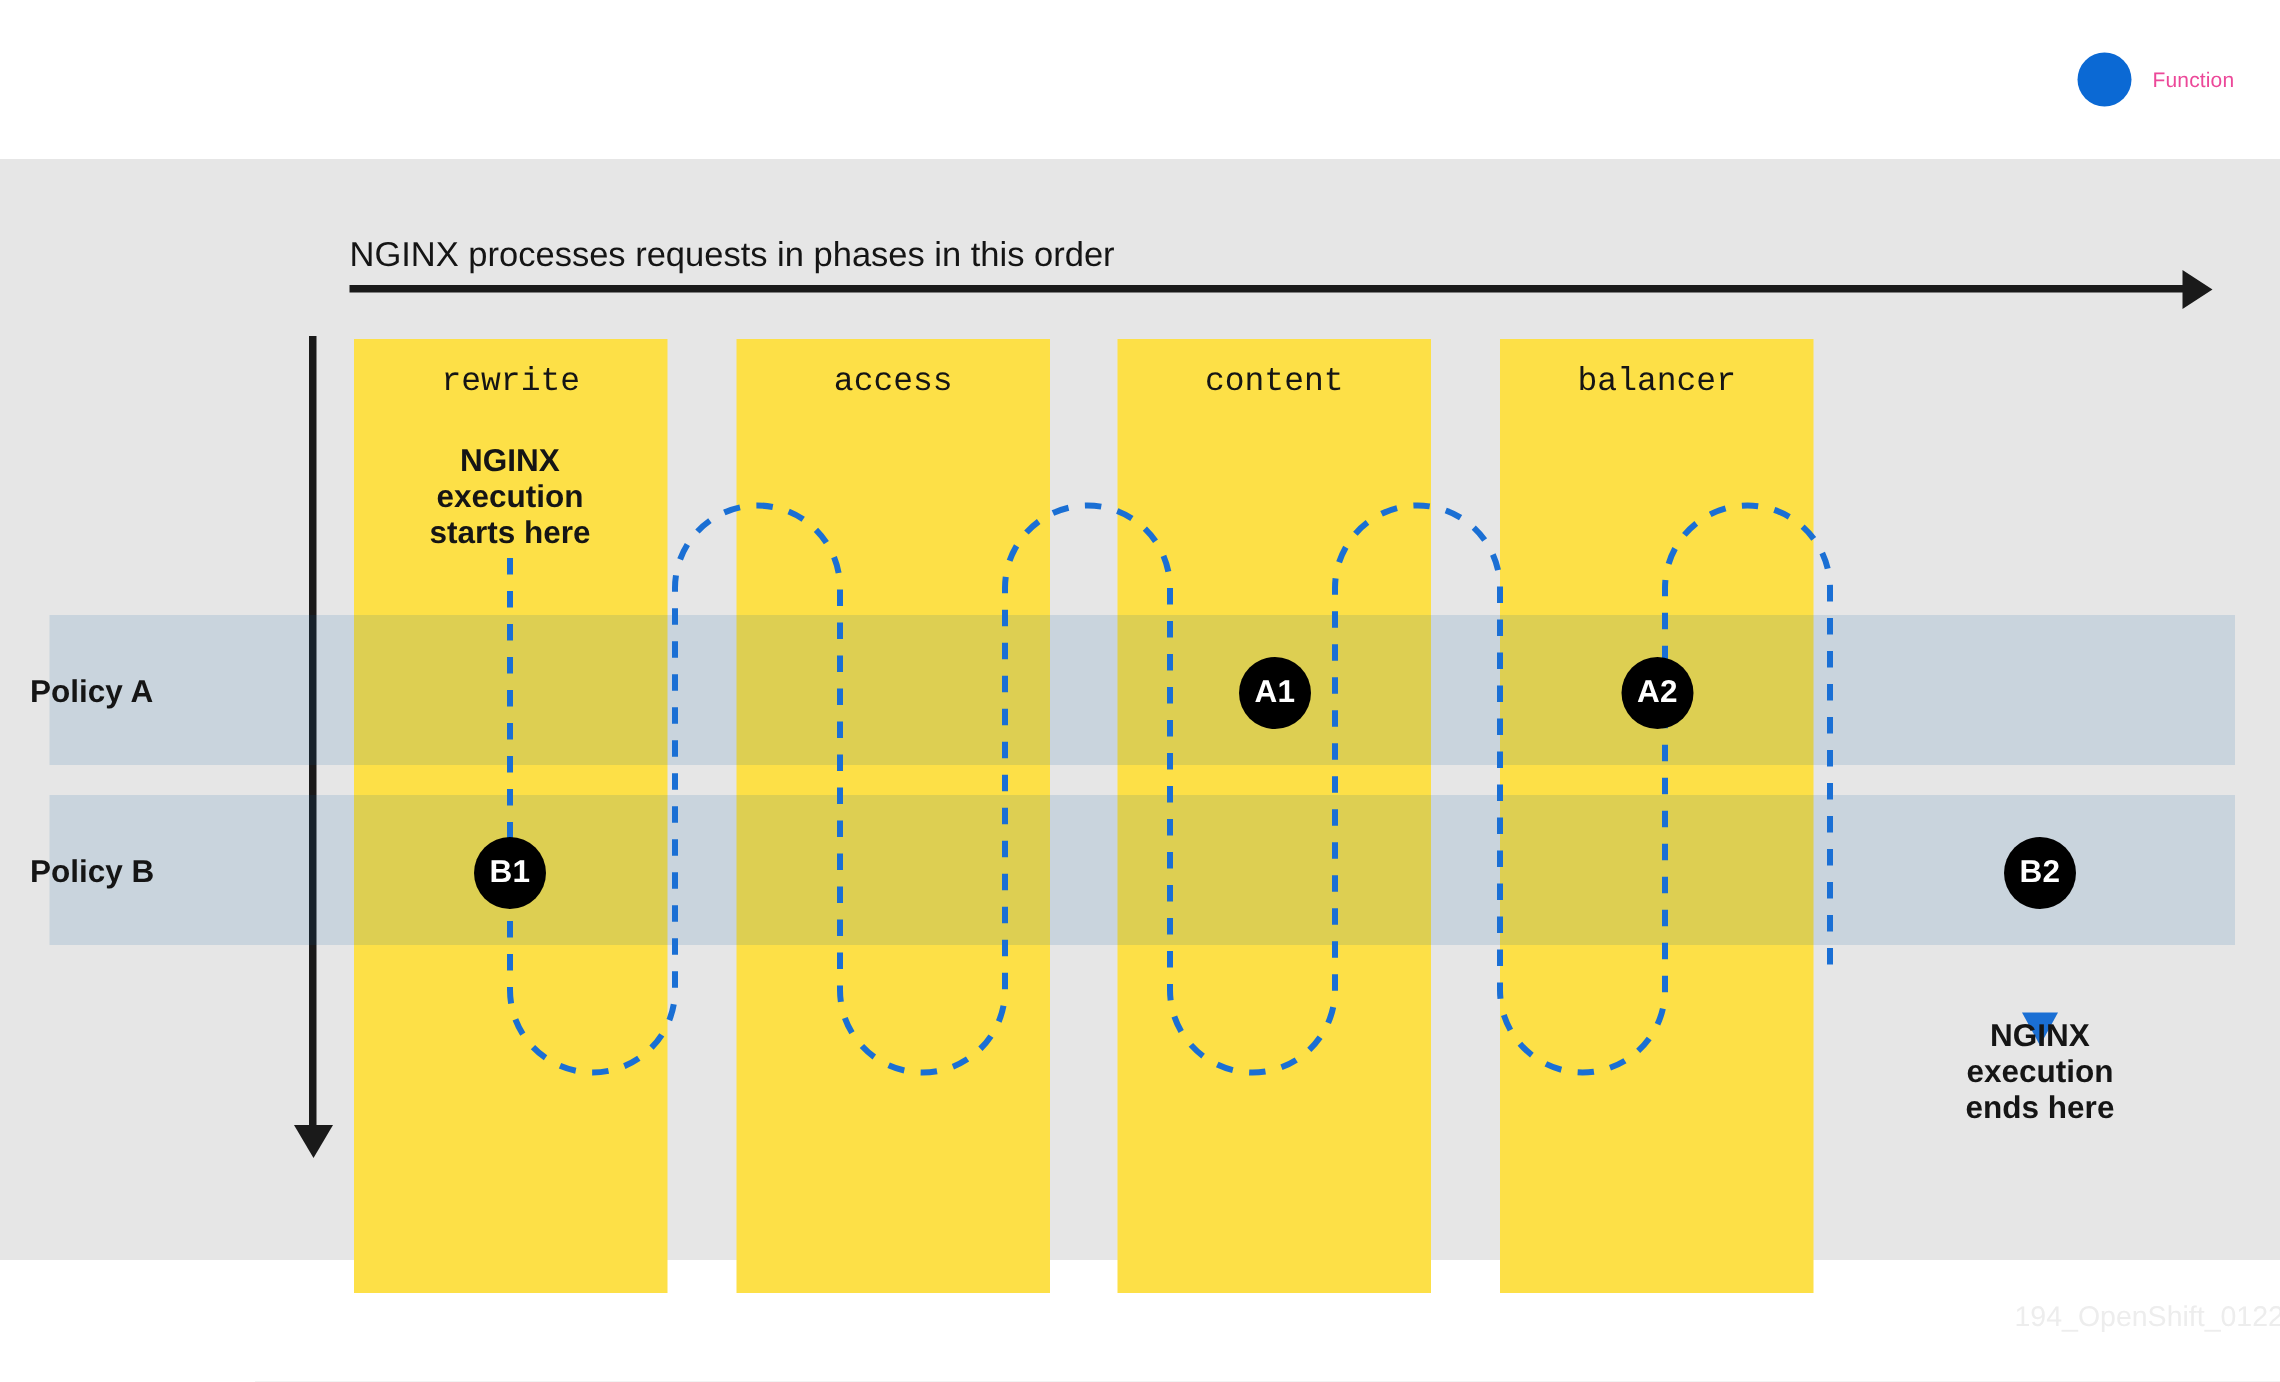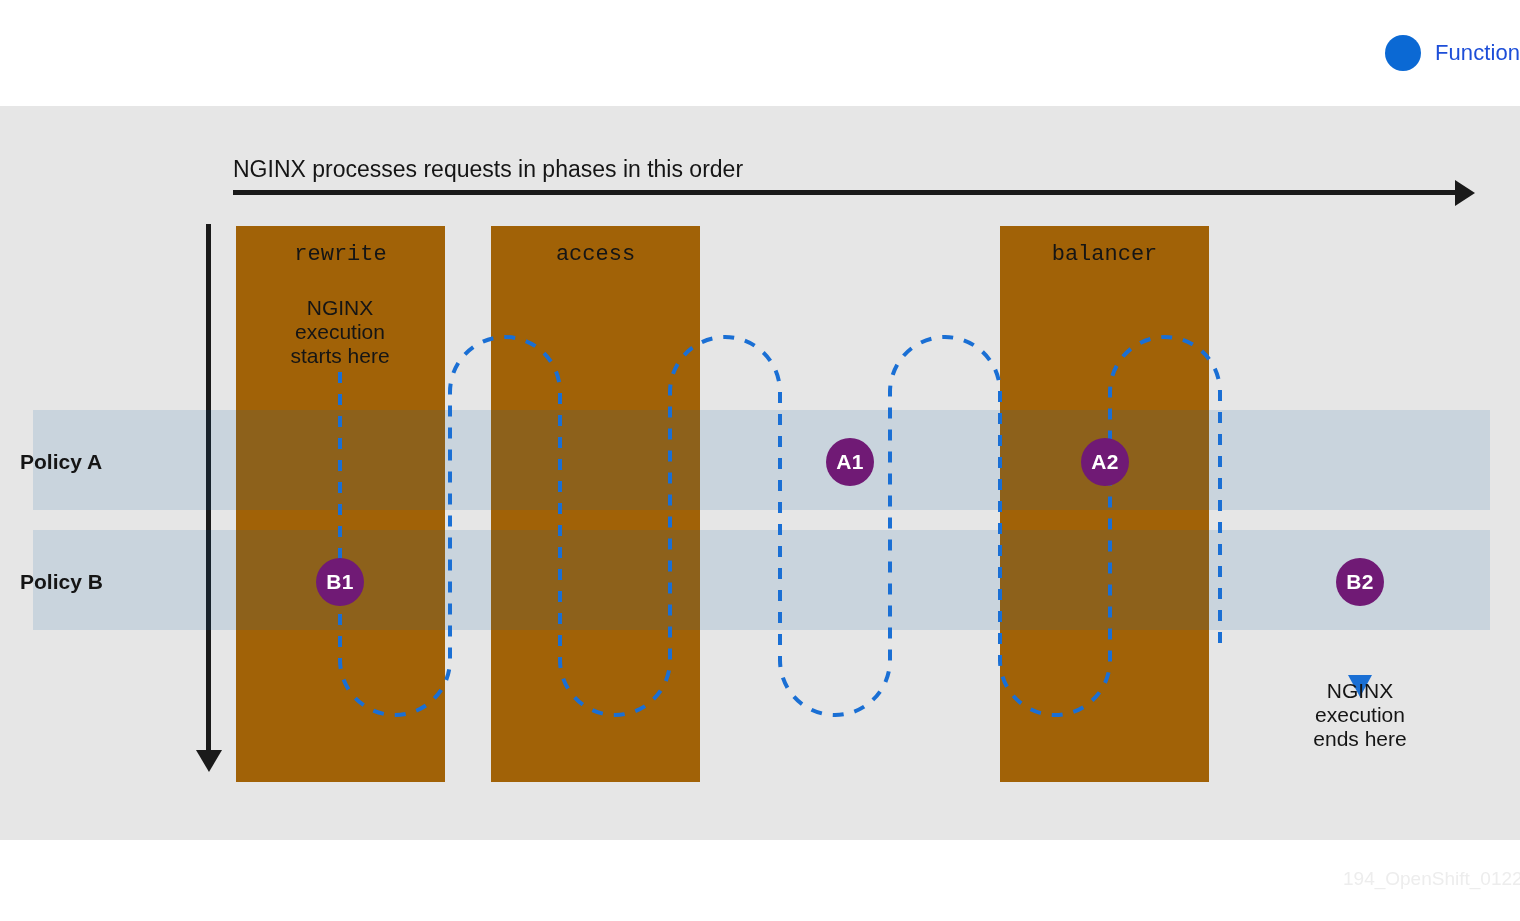--- a/index.html
+++ b/index.html
@@ -15,21 +15,21 @@
   
   .legend{
     position:absolute;left:1385px;top:35px;
     display:flex;align-items:center;gap:14px;
   }
   .legend-dot{
     width:36px;height:36px;border-radius:50%;
     background:#0b69d4;display:block;
   }
   .legend-label{
-    font-size:22px;color:#1d4ed8;letter-spacing:.1px;white-space:nowrap;
+    font-size:14px;color:#ec4899;letter-spacing:.1px;white-space:nowrap;
   }
 
   
   .backdrop{
     position:absolute;left:0;top:106px;width:1520px;height:734px;
     background:#e6e6e6;
   }
 
   
   .flow-title{
@@ -60,22 +60,22 @@
   .v-arrow-head{
     position:absolute;left:196px;top:750px;
     width:0;height:0;
     border-left:13px solid transparent;
     border-right:13px solid transparent;
     border-top:22px solid #1a1a1a;
   }
 
   
   .col{
-    position:absolute;top:226px;height:556px;
-    background:#a16207;
+    position:absolute;top:226px;height:636px;
+    background:#fde047;
   }
   .col-head{
     position:absolute;left:0;right:0;top:16px;
     text-align:center;
     font-family:"Liberation Mono", monospace;
     font-size:22px;color:#151515;
   }
   .col-head.sans{
     font-family:"Liberation Sans", sans-serif;
     font-weight:bold;line-height:26px;
@@ -90,29 +90,29 @@
     position:absolute;left:20px;width:170px;text-align:left;
     font-size:21px;font-weight:bold;color:#151515;
   }
 
   
   .paths{position:absolute;left:0;top:0;width:1520px;height:921px;pointer-events:none;}
 
   
   .node{
     position:absolute;width:48px;height:48px;border-radius:50%;
-    background:#701a75;color:#ffffff;
+    background:#000000;color:#ffffff;
     display:flex;align-items:center;justify-content:center;
     font-size:21px;font-weight:bold;letter-spacing:.3px;
   }
 
   
   .annot{
     position:absolute;text-align:center;
-    font-size:21px;line-height:24px;color:#151515;
+    font-size:21px;line-height:24px;color:#151515;font-weight:bold;
   }
 
   
   .footer{
     position:absolute;left:1343px;top:868px;
     font-size:19px;color:#ededed;white-space:nowrap;
   }
 </style>
 </head>
 <body>
@@ -131,20 +131,23 @@
   <div class="h-arrow-head"></div>
 
   <div class="v-arrow-line"></div>
   <div class="v-arrow-head"></div>
 
   <div class="col" style="left:236px;width:209px;">
     <div class="col-head">rewrite</div>
   </div>
   <div class="col" style="left:491px;width:209px;">
     <div class="col-head">access</div>
+  </div>
+  <div class="col" style="left:745px;width:209px;">
+    <div class="col-head">content</div>
   </div>
   <div class="col" style="left:1000px;width:209px;">
     <div class="col-head">balancer</div>
   </div>
 
   <div class="band" style="top:410px;"></div>
   <div class="band" style="top:530px;"></div>
   <div class="band-label" style="top:450px;">Policy A</div>
   <div class="band-label" style="top:570px;">Policy B</div>
 

